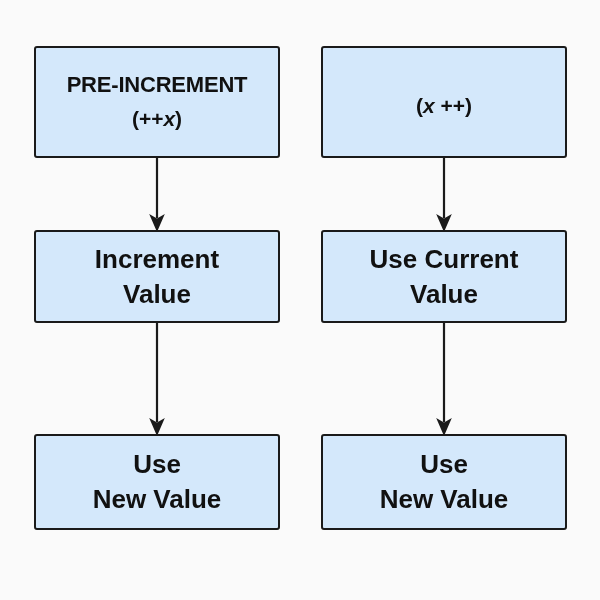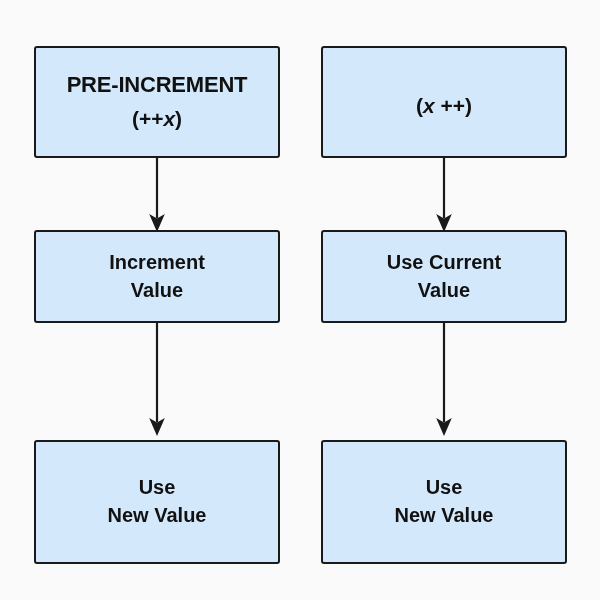--- a/index.html
+++ b/index.html
@@ -38,40 +38,40 @@
     z-index: 2;
   }
 
   
   .col-left  { left: 34px;  width: 246px; }
   .col-right { left: 321px; width: 246px; }
 
   
   .row-1 { top: 46px;  height: 112px; }
   .row-2 { top: 230px; height: 93px;  }
-  .row-3 { top: 434px; height: 124px; margin-top: 6px;  }
+  .row-3 { top: 434px; height: 96px;  }
 
   
   .title-line {
     font-size: 22px;
     font-weight: bold;
     letter-spacing: -0.2px;
     white-space: nowrap;
   }
   .expr-line {
     font-size: 21px;
     font-weight: bold;
     margin-top: 9px;
     white-space: nowrap;
   }
   .expr-line .var {
     font-style: italic;
   }
   .body-line {
-    font-size: 20px;
+    font-size: 26px;
     font-weight: bold;
     white-space: nowrap;
   }
   .body-line.l2 { margin-top: 4px; }
 
   
   .arrow {
     position: absolute;
     z-index: 1;
     overflow: visible;

